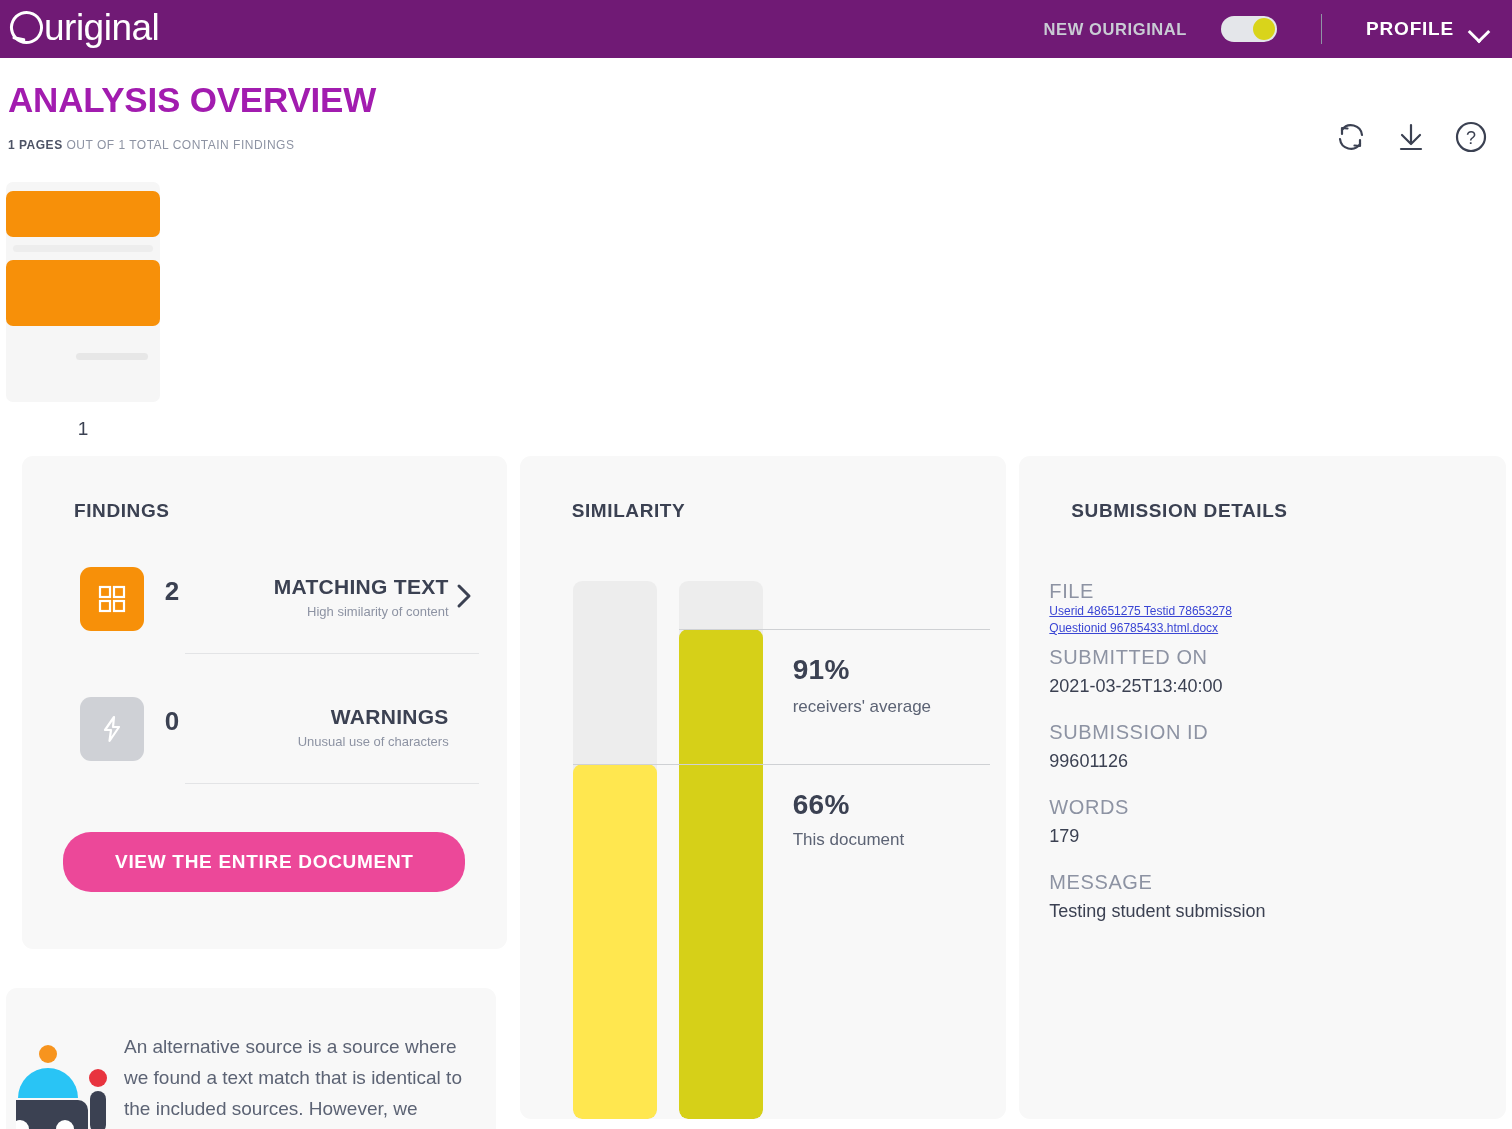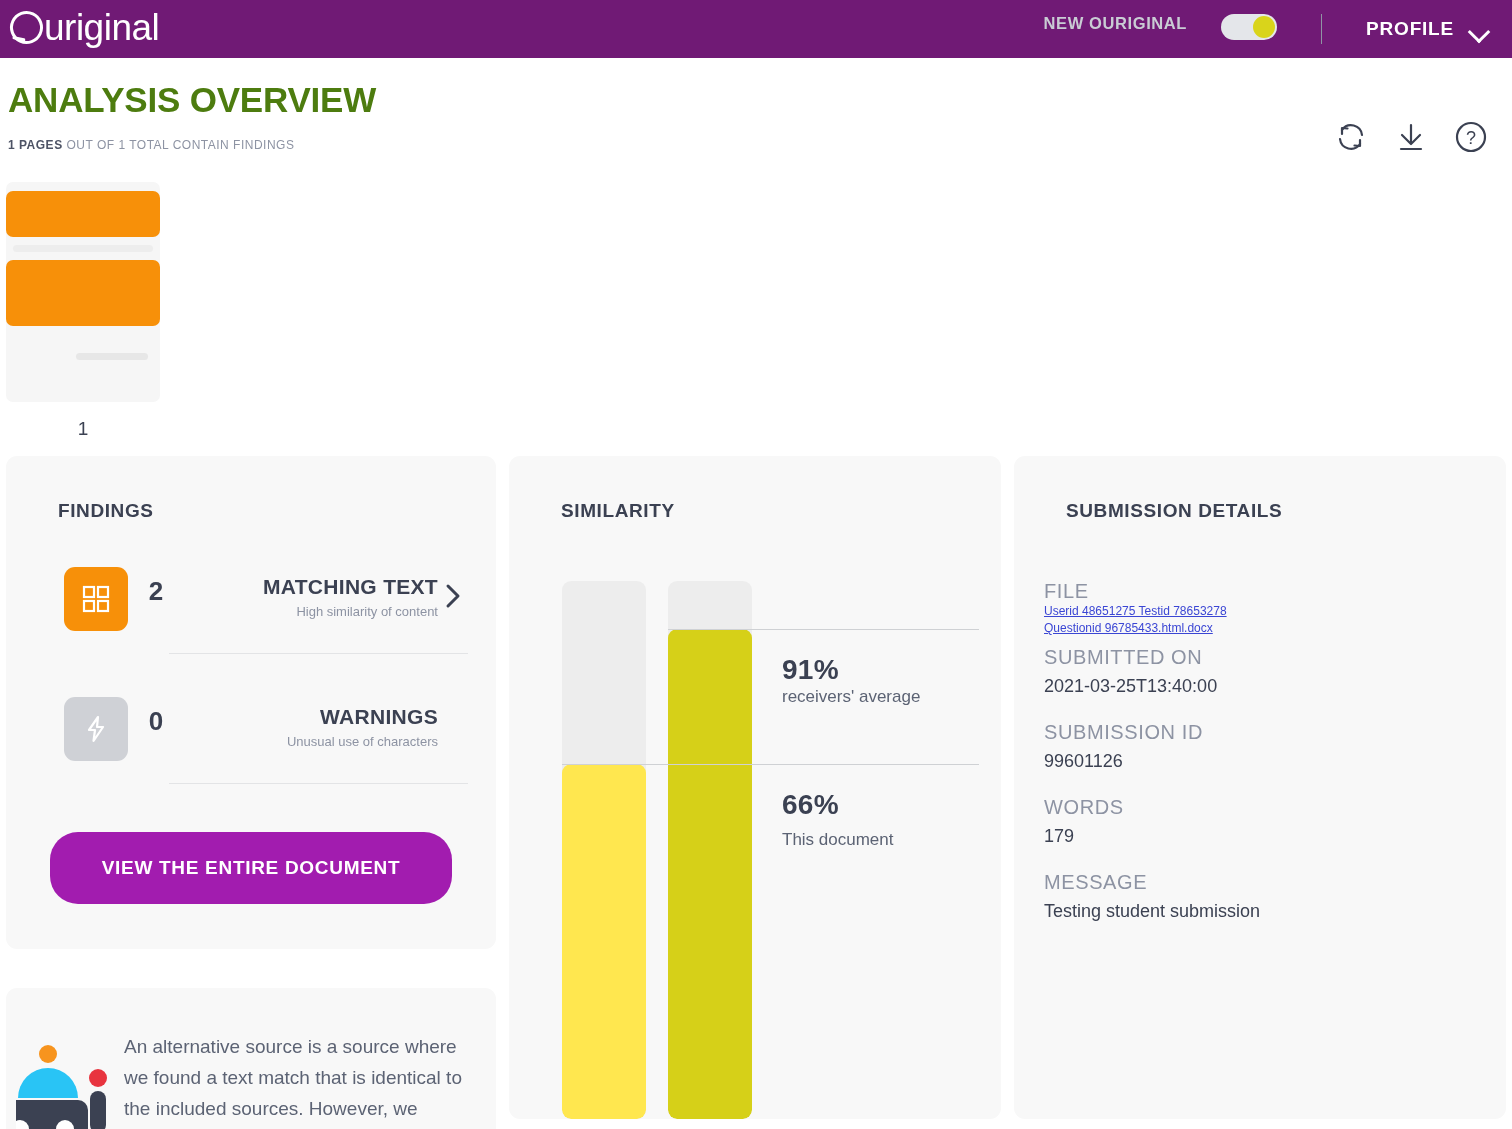--- a/index.html
+++ b/index.html
@@ -48,20 +48,21 @@
     background: #ffffff;
     left: -4px; top: 20px;
     transform: rotate(32deg);
     border-radius: 2px;
   }
   .logo-text { letter-spacing: -0.5px; }
 
   .topbar-right {
     margin-left: auto;
     display: flex;
+    align-items: center;
     gap: 16px;
   }
   .new-label {
     font-size: 16.5px;
     font-weight: 600;
     color: #c9ccd4;
     letter-spacing: 0.6px;
     margin-right: 18px;
   }
   .toggle {
@@ -110,21 +111,21 @@
 
   
   .page-head {
     padding: 22px 30px 0 8px;
     position: relative;
   }
   .page-title {
     font-size: 35px;
     font-weight: 700;
     letter-spacing: -0.2px;
-    color: #4d7c0f;
+    color: #a21caf;
   }
   .subtitle {
     margin-top: 18px;
     font-size: 12px;
     letter-spacing: 0.5px;
     color: #8d93a3;
   }
   .subtitle b { color: #4d5365; font-weight: 700; }
 
   .head-icons {
@@ -179,21 +180,21 @@
     width: 154px;
     font-size: 19px;
     color: #3b4152;
     margin-top: 16px;
   }
 
   
   .panels {
     display: flex;
     gap: 13px;
-    padding: 0 6px 0 6px;
+    padding: 0 6px 0 22px;
     margin-top: 16px;
     align-items: flex-start;
   }
   .panel {
     background: #f8f8f8;
     border-radius: 11px;
   }
   .p-findings { width: 490px; min-height: 493px; position: relative; }
   .p-similarity { width: 492px; height: 663px; position: relative; overflow: hidden; }
   .p-details { width: 492px; height: 663px; }
@@ -255,23 +256,23 @@
   .row2 { margin-top: 43px; }
   .fr-sep {
     height: 1px;
     background: #e3e4e6;
     margin: 22px 28px 0 163px;
   }
   .view-btn {
     display: block;
     margin: 48px auto 14px auto;
     width: 402px;
-    height: 72px;
+    height: 60px;
     border-radius: 28px;
-    background: #a21caf;
+    background: #ec4899;
     color: #ffffff;
     font-size: 19px;
     font-weight: 700;
     letter-spacing: 0.7px;
     border: none;
     cursor: pointer;
     font-family: "Liberation Sans", sans-serif;
   }
 
   
@@ -471,21 +472,21 @@
       </div>
 
       <div class="bar-track" id="track-right" style="left: 159px; top: 125px; height: 538px; width: 84px; background: rgb(237, 237, 237);">
         <div class="bar-fill" id="fill-right" style="height: 489.58px; background: rgb(214, 208, 24);"></div>
       </div>
 
       <div class="gridline" id="grid-91" style="top: 173.42px; left: 159px; width: 311px;"></div>
       <div class="gridline" id="grid-66" style="top: 307.92px; left: 53px; width: 417px;"></div>
 
       <div class="lbl-pct" id="pct-91" style="left: 273px; top: 198.42px;">91%</div>
-      <div class="lbl-sub" id="sub-91" style="left: 273px; top: 231px;">receivers' average</div>
+      <div class="lbl-sub" id="sub-91" style="left: 273px; top: 241px;">receivers' average</div>
 
       <div class="lbl-pct" id="pct-66" style="left: 273px; top: 332.92px;">66%</div>
       <div class="lbl-sub" id="sub-66" style="left: 273px; top: 373.92px;">This document</div>
     </div>
   </div>
 
   <div class="panel p-details">
     <div class="panel-title">SUBMISSION DETAILS</div>
     <div class="det">
       <div class="det-key">FILE</div>

